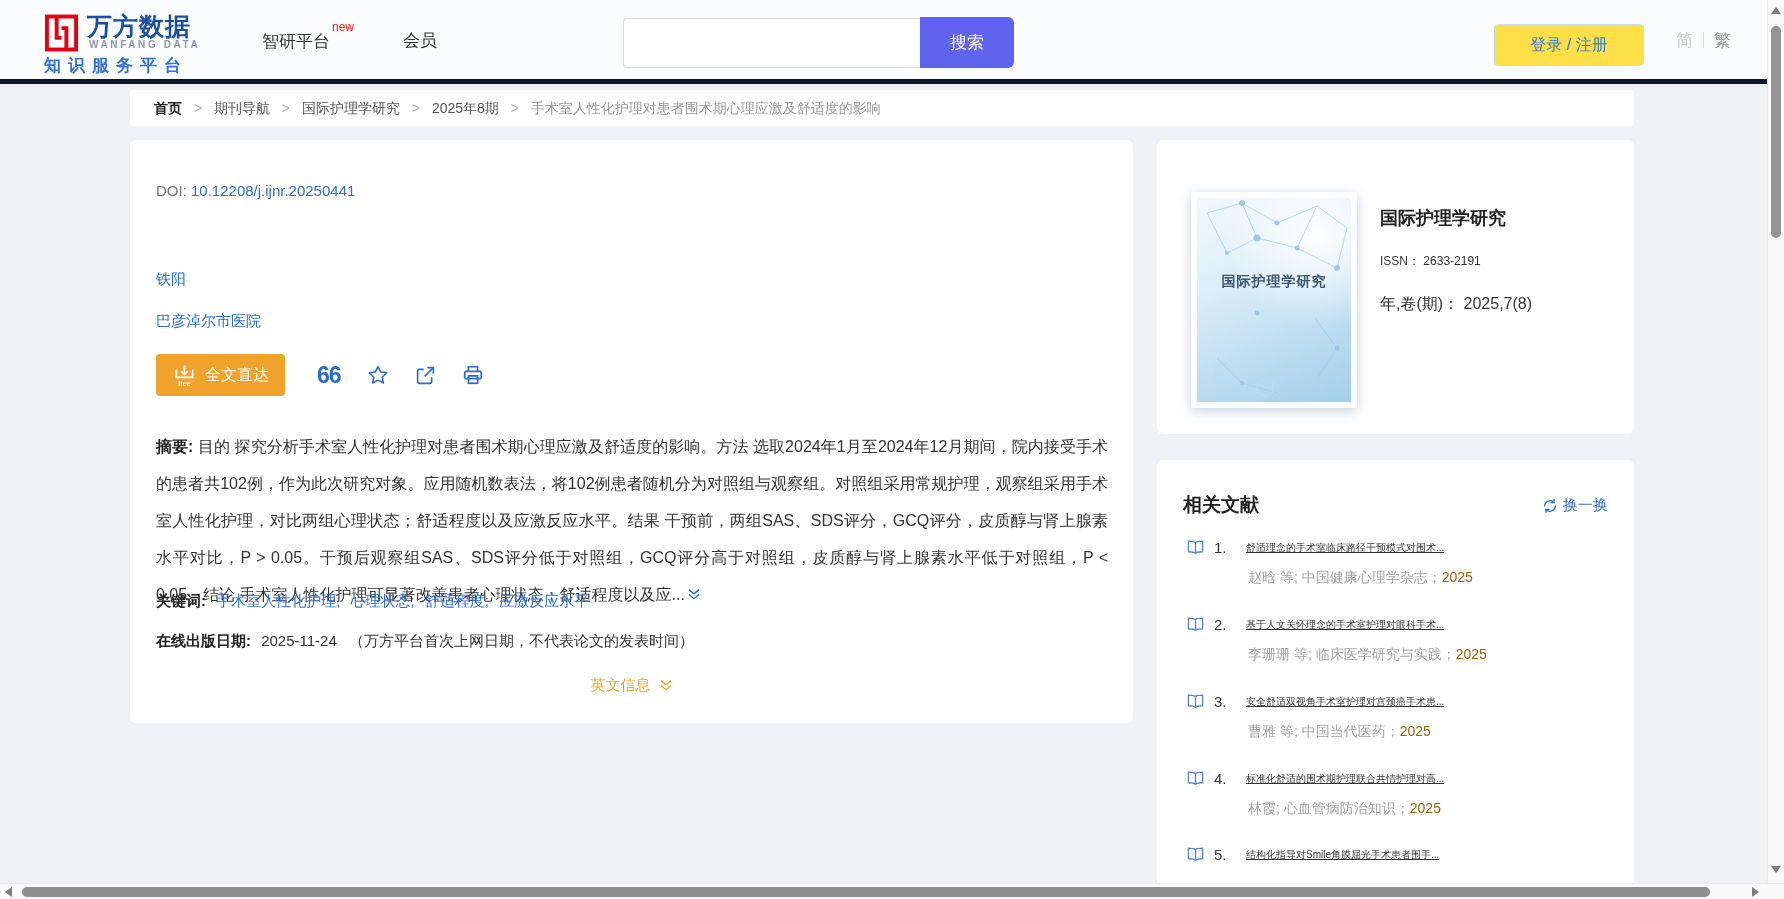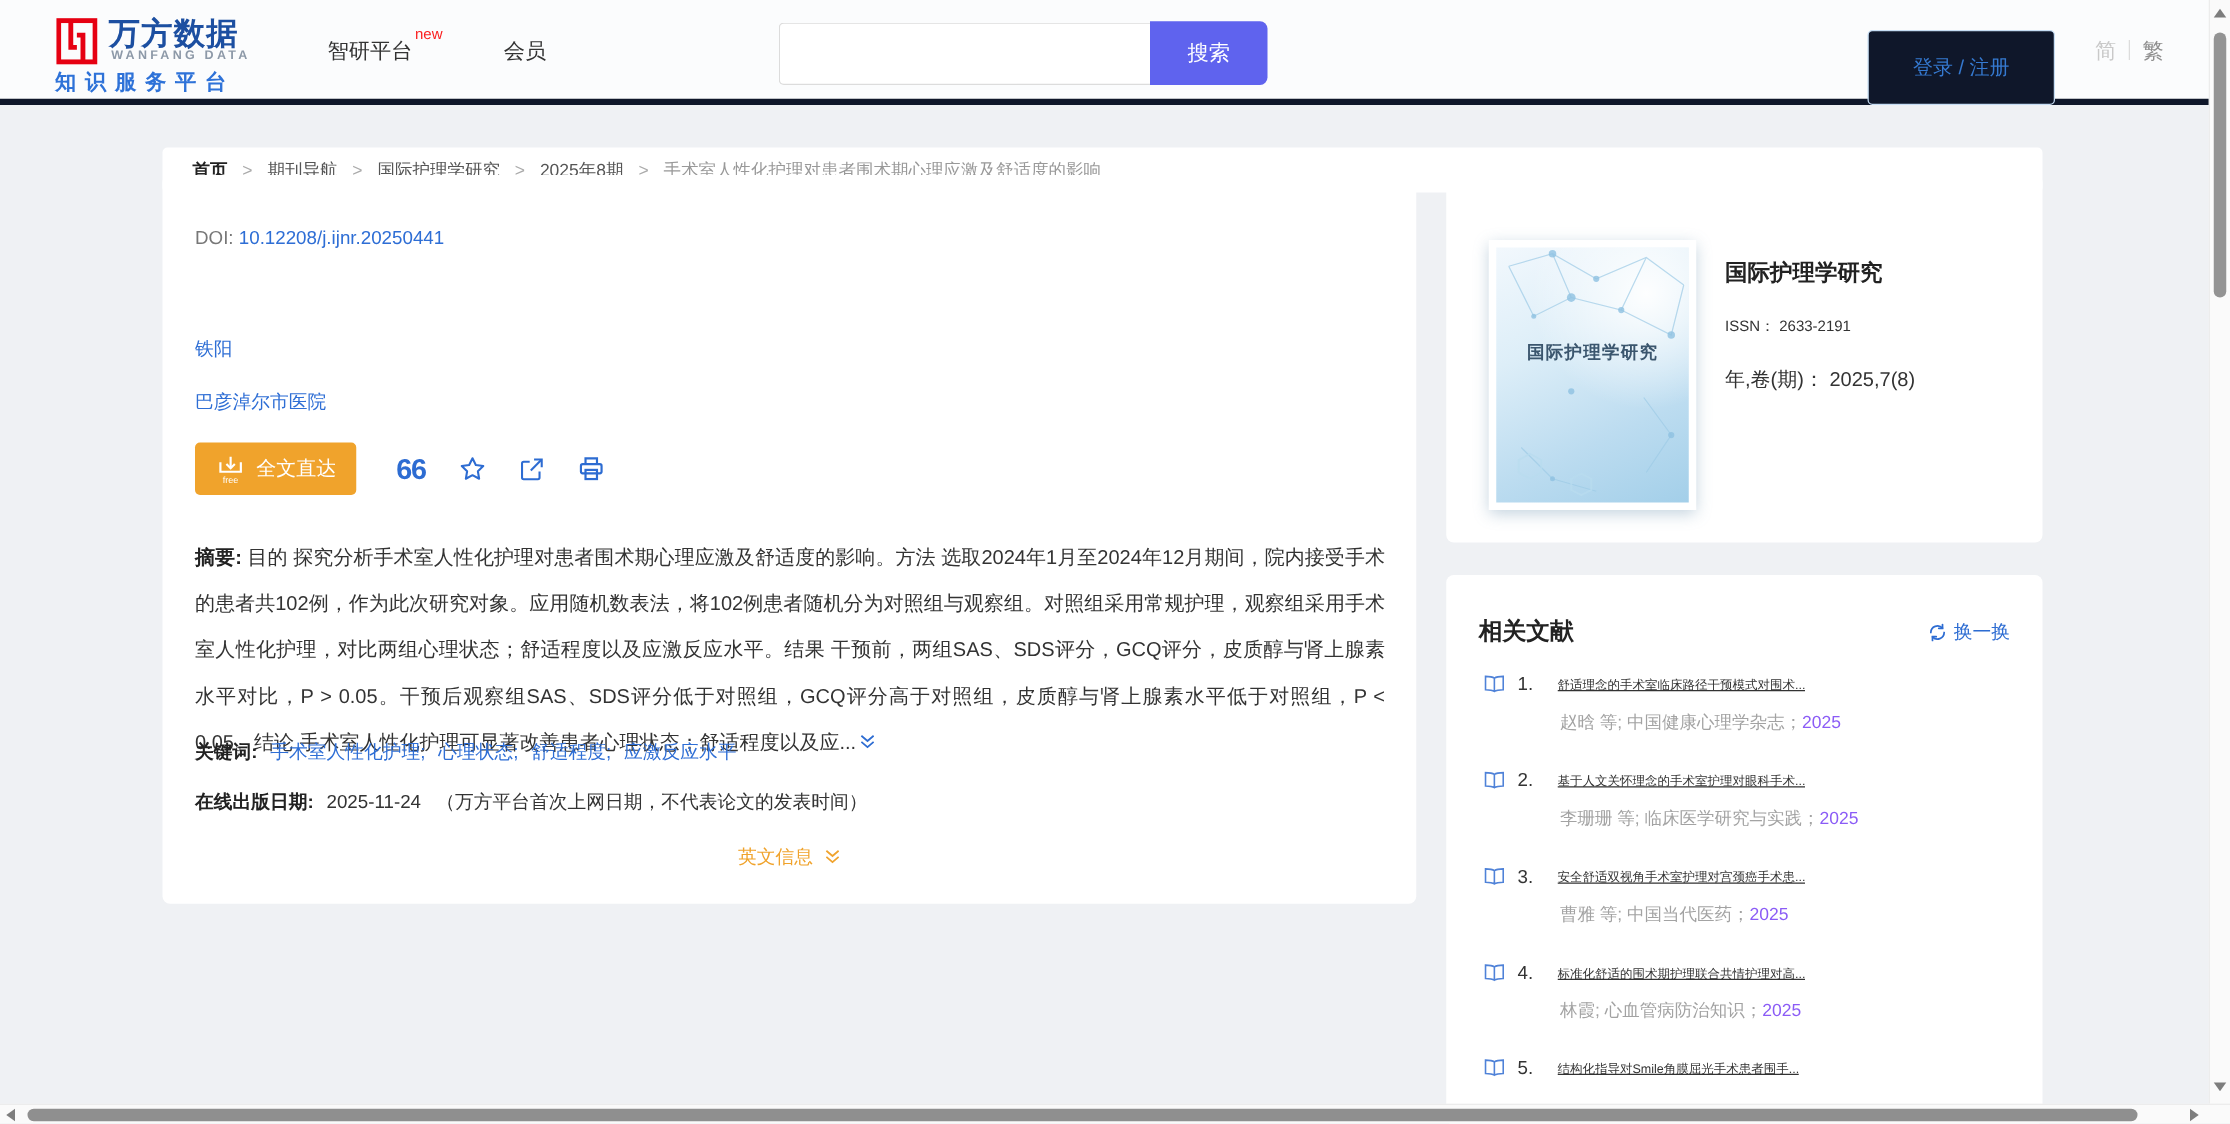--- a/index.html
+++ b/index.html
@@ -13,30 +13,30 @@
   .brand-en{position:absolute;left:89px;top:39px;font-size:10px;font-weight:700;color:#8d99a8;letter-spacing:2.6px;}
   .tagline{position:absolute;left:44px;top:54px;font-size:17px;font-weight:600;color:#2e72d8;letter-spacing:7px;}
   .nav-item{position:absolute;top:29px;font-size:17px;color:#333;cursor:pointer;}
   .nav-zhiyan{left:262px;}
   .nav-member{left:403px;}
   .nav-badge{position:relative;top:-9px;margin-left:2px;color:#fa1f1f;font-size:12px;}
   .search-input{position:absolute;left:623px;top:18px;width:272px;height:48px;border:1px solid #dcdcdc;border-right:none;
                 border-radius:4px 0 0 4px;padding:0 12px;font-size:15px;outline:none;background:#fff;}
   .search-button{position:absolute;left:920px;top:17px;width:94px;height:51px;background:#5f63ee;color:#fff;
                  font-size:17px;border:none;border-radius:0 6px 6px 0;cursor:pointer;font-family:inherit;}
-  .login-button{position:absolute;left:1494px;top:24px;width:150px;height:60px;background:#0f172a;border:1px solid #c6ddf4;
+  .login-button{position:absolute;left:1494px;top:24px;width:150px;height:42px;background:#fde047;border:1px solid #c6ddf4;
                 border-radius:4px;color:#3579d0;font-size:16px;cursor:pointer;font-family:inherit;}
   .lang{position:absolute;left:1676px;top:29px;font-size:17px;}
   .lang-simple{color:#c9c9c9;cursor:pointer;}
   .lang-divider{display:inline-block;width:1px;height:16px;background:#dcdcdc;margin:0 10px;vertical-align:-2px;}
   .lang-trad{color:#8f8f8f;cursor:pointer;}
 
   
   .breadcrumb{position:absolute;left:130px;top:90px;width:1480px;height:36px;background:#fff;border-radius:4px;
-              line-height:36px;padding-left:24px;font-size:14px;white-space:nowrap;overflow:hidden;margin-top:28px;}
+              line-height:36px;padding-left:24px;font-size:14px;white-space:nowrap;overflow:hidden;}
   .bc-home{font-weight:700;color:#222;cursor:pointer;}
   .bc-link{color:#555;cursor:pointer;}
   .bc-sep{color:#aaa;margin:0 8px;}
   .bc-current{color:#999;}
 
   
   .article-card{position:absolute;left:130px;top:140px;width:1003px;height:583px;background:#fff;border-radius:6px;}
   .doi-line{position:absolute;left:26px;top:42px;font-size:15px;color:#777;}
   .doi-link{color:#2e6ed5;cursor:pointer;}
   .article-title{position:absolute;left:26px;top:76px;font-size:22px;font-weight:700;color:#1a1a1a;white-space:nowrap;}
@@ -85,21 +85,21 @@
   .related-card{position:absolute;left:1157px;top:460px;width:477px;height:440px;background:#fff;border-radius:6px;}
   .related-title{position:absolute;left:26px;top:32px;font-size:19px;font-weight:700;color:#222;}
   .refresh-link{position:absolute;right:26px;top:36px;font-size:15px;color:#2d6cd2;cursor:pointer;display:flex;
                 align-items:center;gap:5px;}
   .rel-item{position:absolute;left:30px;width:420px;}
   .rel-item.i1{top:79px;} .rel-item.i2{top:156px;} .rel-item.i3{top:233px;} .rel-item.i4{top:310px;} .rel-item.i5{top:386px;}
   .rel-row{display:flex;align-items:center;gap:10px;white-space:nowrap;}
   .rel-num{font-size:15px;color:#333;width:22px;}
   .rel-title{font-size:10px;color:#333;cursor:pointer;overflow:hidden;text-overflow:ellipsis;max-width:355px;text-decoration:underline;}
   .rel-meta{margin-top:13px;padding-left:61px;font-size:14px;color:#a3a3a3;white-space:nowrap;}
-  .rel-meta .year{color:#8b5cf6;}
+  .rel-meta .year{color:#a16207;}
 
   
   .vscroll{position:absolute;right:0;top:0;width:16px;height:883px;background:#fafafa;border-left:1px solid #ececec;}
   .vthumb{position:absolute;left:3px;top:26px;width:10px;height:212px;background:#939393;border-radius:5px;cursor:pointer;}
   .arrow{width:0;height:0;position:absolute;cursor:pointer;}
   .arrow-up{left:3px;top:7px;border-left:5px solid transparent;border-right:5px solid transparent;border-bottom:7px solid #7d7d7d;}
   .arrow-down{left:3px;top:866px;border-left:5px solid transparent;border-right:5px solid transparent;border-top:7px solid #7d7d7d;}
   .hscroll{position:absolute;left:0;top:883px;width:1784px;height:16px;background:#fafafa;border-top:1px solid #ececec;}
   .hthumb{position:absolute;left:22px;top:3px;width:1688px;height:10px;background:#8f8f8f;border-radius:5px;cursor:pointer;}
   .arrow-left{left:5px;top:3px;border-top:5px solid transparent;border-bottom:5px solid transparent;border-right:7px solid #7d7d7d;}

